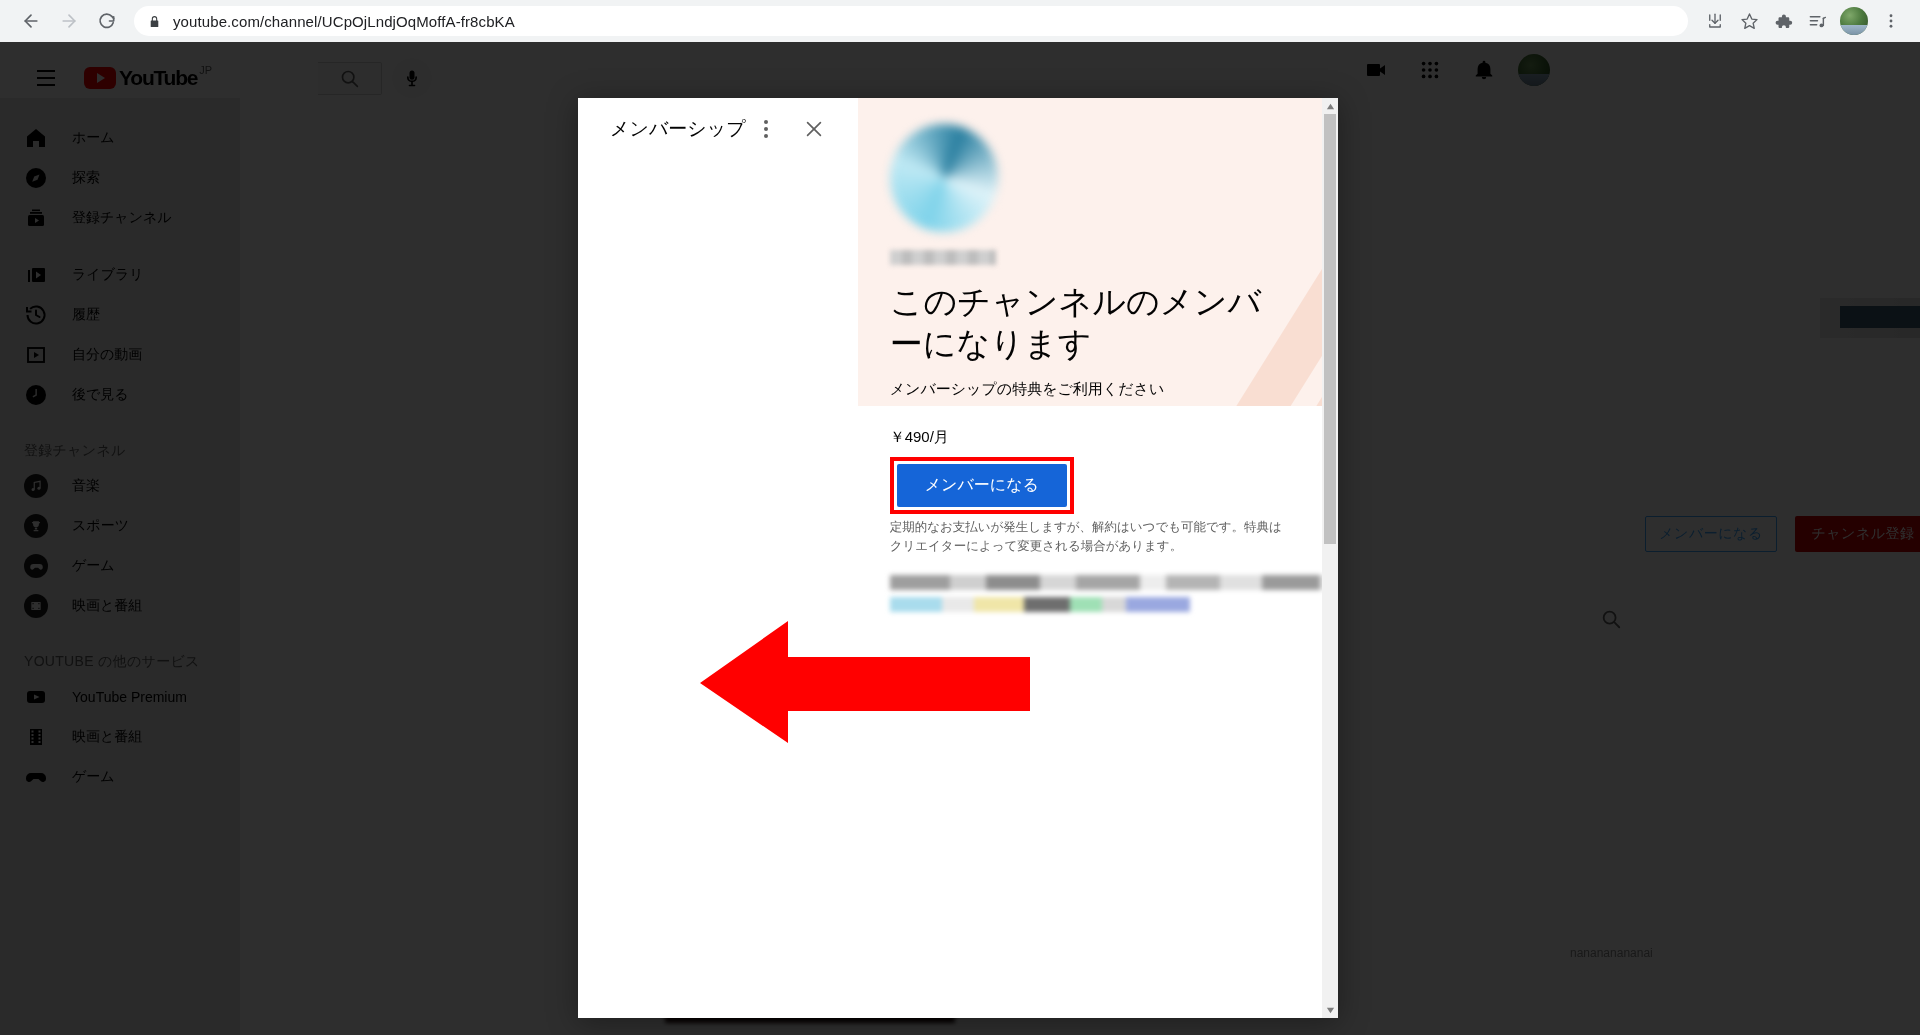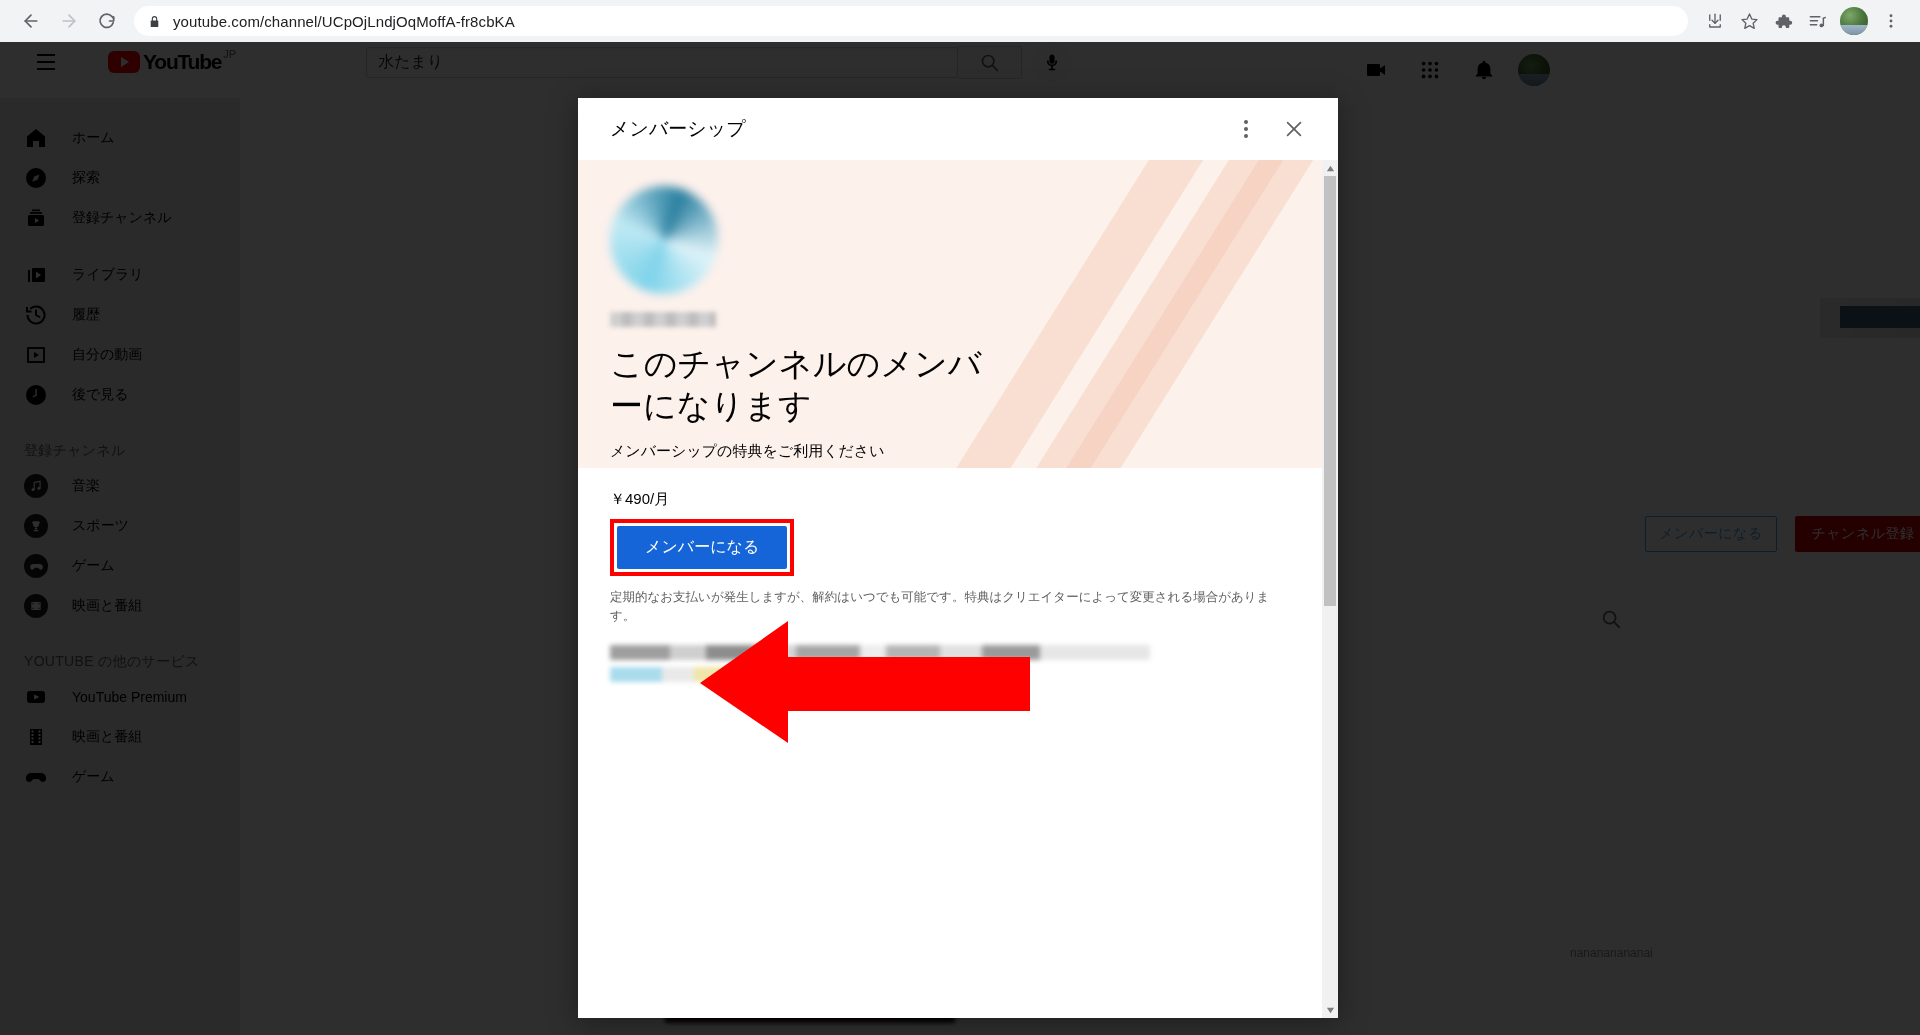--- a/index.html
+++ b/index.html
@@ -66,21 +66,21 @@
   #yt-page {
     position: absolute; top: 42px; left: 0;
     width: 1920px; height: 993px;
     background: #ffffff;
     overflow: hidden;
   }
   #yt-header {
     position: absolute; top: 0; left: 0;
     width: 1572px; height: 56px;
     background: #ffffff;
-    display: flex; align-items: flex-start; gap: 24px;
+    display: flex; align-items: flex-end;
   }
   #hamburger {
     width: 40px; height: 40px; margin-left: 26px;
     display: flex; flex-direction: column; justify-content: center;
     align-items: center; gap: 5px;
   }
   #hamburger span { display: block; width: 18px; height: 2px; background: #030303; }
   #yt-logo {
     display: flex; align-items: flex-start;
     margin-left: 18px; height: 40px;
@@ -240,21 +240,21 @@
     background: rgba(0,0,0,0.82);
   }
 
   
   #membership-modal {
     position: absolute;
     left: 578px; top: 56px;
     width: 760px; height: 920px;
     background: #ffffff;
     box-shadow: 0 4px 28px rgba(0,0,0,0.35);
-    display: flex; flex-direction: column;
+    display: flex; flex-direction: row;
     overflow: hidden;
   }
   #modal-header {
     height: 62px; flex: 0 0 auto;
     display: flex; align-items: center;
     padding: 0 24px 0 32px;
     background: #fff;
   }
   #modal-title { font-size: 19px; color: #030303; flex: 1 1 auto; }
   #modal-kebab {
@@ -319,21 +319,21 @@
     border: 4px solid #ff0000; padding: 3px;
   }
   #join-button {
     background: #1565d8; color: #ffffff;
     font-size: 16px; padding: 11px 28px;
     border: none; border-radius: 2px; cursor: pointer;
     font-family: inherit; display: block;
   }
   #offer-fineprint {
     font-size: 12.5px; color: #606060; line-height: 1.55;
-    margin-top: 12px; max-width: 672px;
+    margin-top: 4px; max-width: 672px;
   }
 
   #perks { padding: 18px 32px 0 32px; background: #fff; }
   .perk-block { margin-bottom: 26px; }
   .blur-line {
     height: 15px; border-radius: 1px; margin-bottom: 7px;
     filter: blur(2.6px);
   }
   .perk-caption { font-size: 15px; color: #030303; margin-top: 10px; }
 
@@ -442,23 +442,20 @@
         <span></span>
         <span></span>
     </div>
     <div id="yt-logo">
       <div id="yt-logo-mark"></div>
       <div id="yt-logo-text">YouTube</div>
       <div id="yt-logo-cc">JP</div>
     </div>
 
     <div id="search-wrap">
-      <div id="search-box">
-        <span id="search-value">水たまり</span>
-      </div>
       <div id="search-button">
         <svg width="21" height="21" viewBox="0 0 24 24" fill="none" stroke="currentColor" stroke-width="1.9">
             <circle cx="10.5" cy="10.5" r="6.5"></circle>
             <line x1="15.5" y1="15.5" x2="21" y2="21" stroke-linecap="round"></line>
           </svg>
       </div>
       <div id="mic-button">
         <svg width="20" height="20" viewBox="0 0 24 24" fill="currentColor">
             <path d="M12 14a3 3 0 0 0 3-3V6a3 3 0 0 0-6 0v5a3 3 0 0 0 3 3z"></path>
             <path d="M18 11a1 1 0 0 0-2 0 4 4 0 0 1-8 0 1 1 0 0 0-2 0 6 6 0 0 0 5 5.9V20h-2a1 1 0 0 0 0 2h6a1 1 0 0 0 0-2h-2v-3.1A6 6 0 0 0 18 11z"></path>

